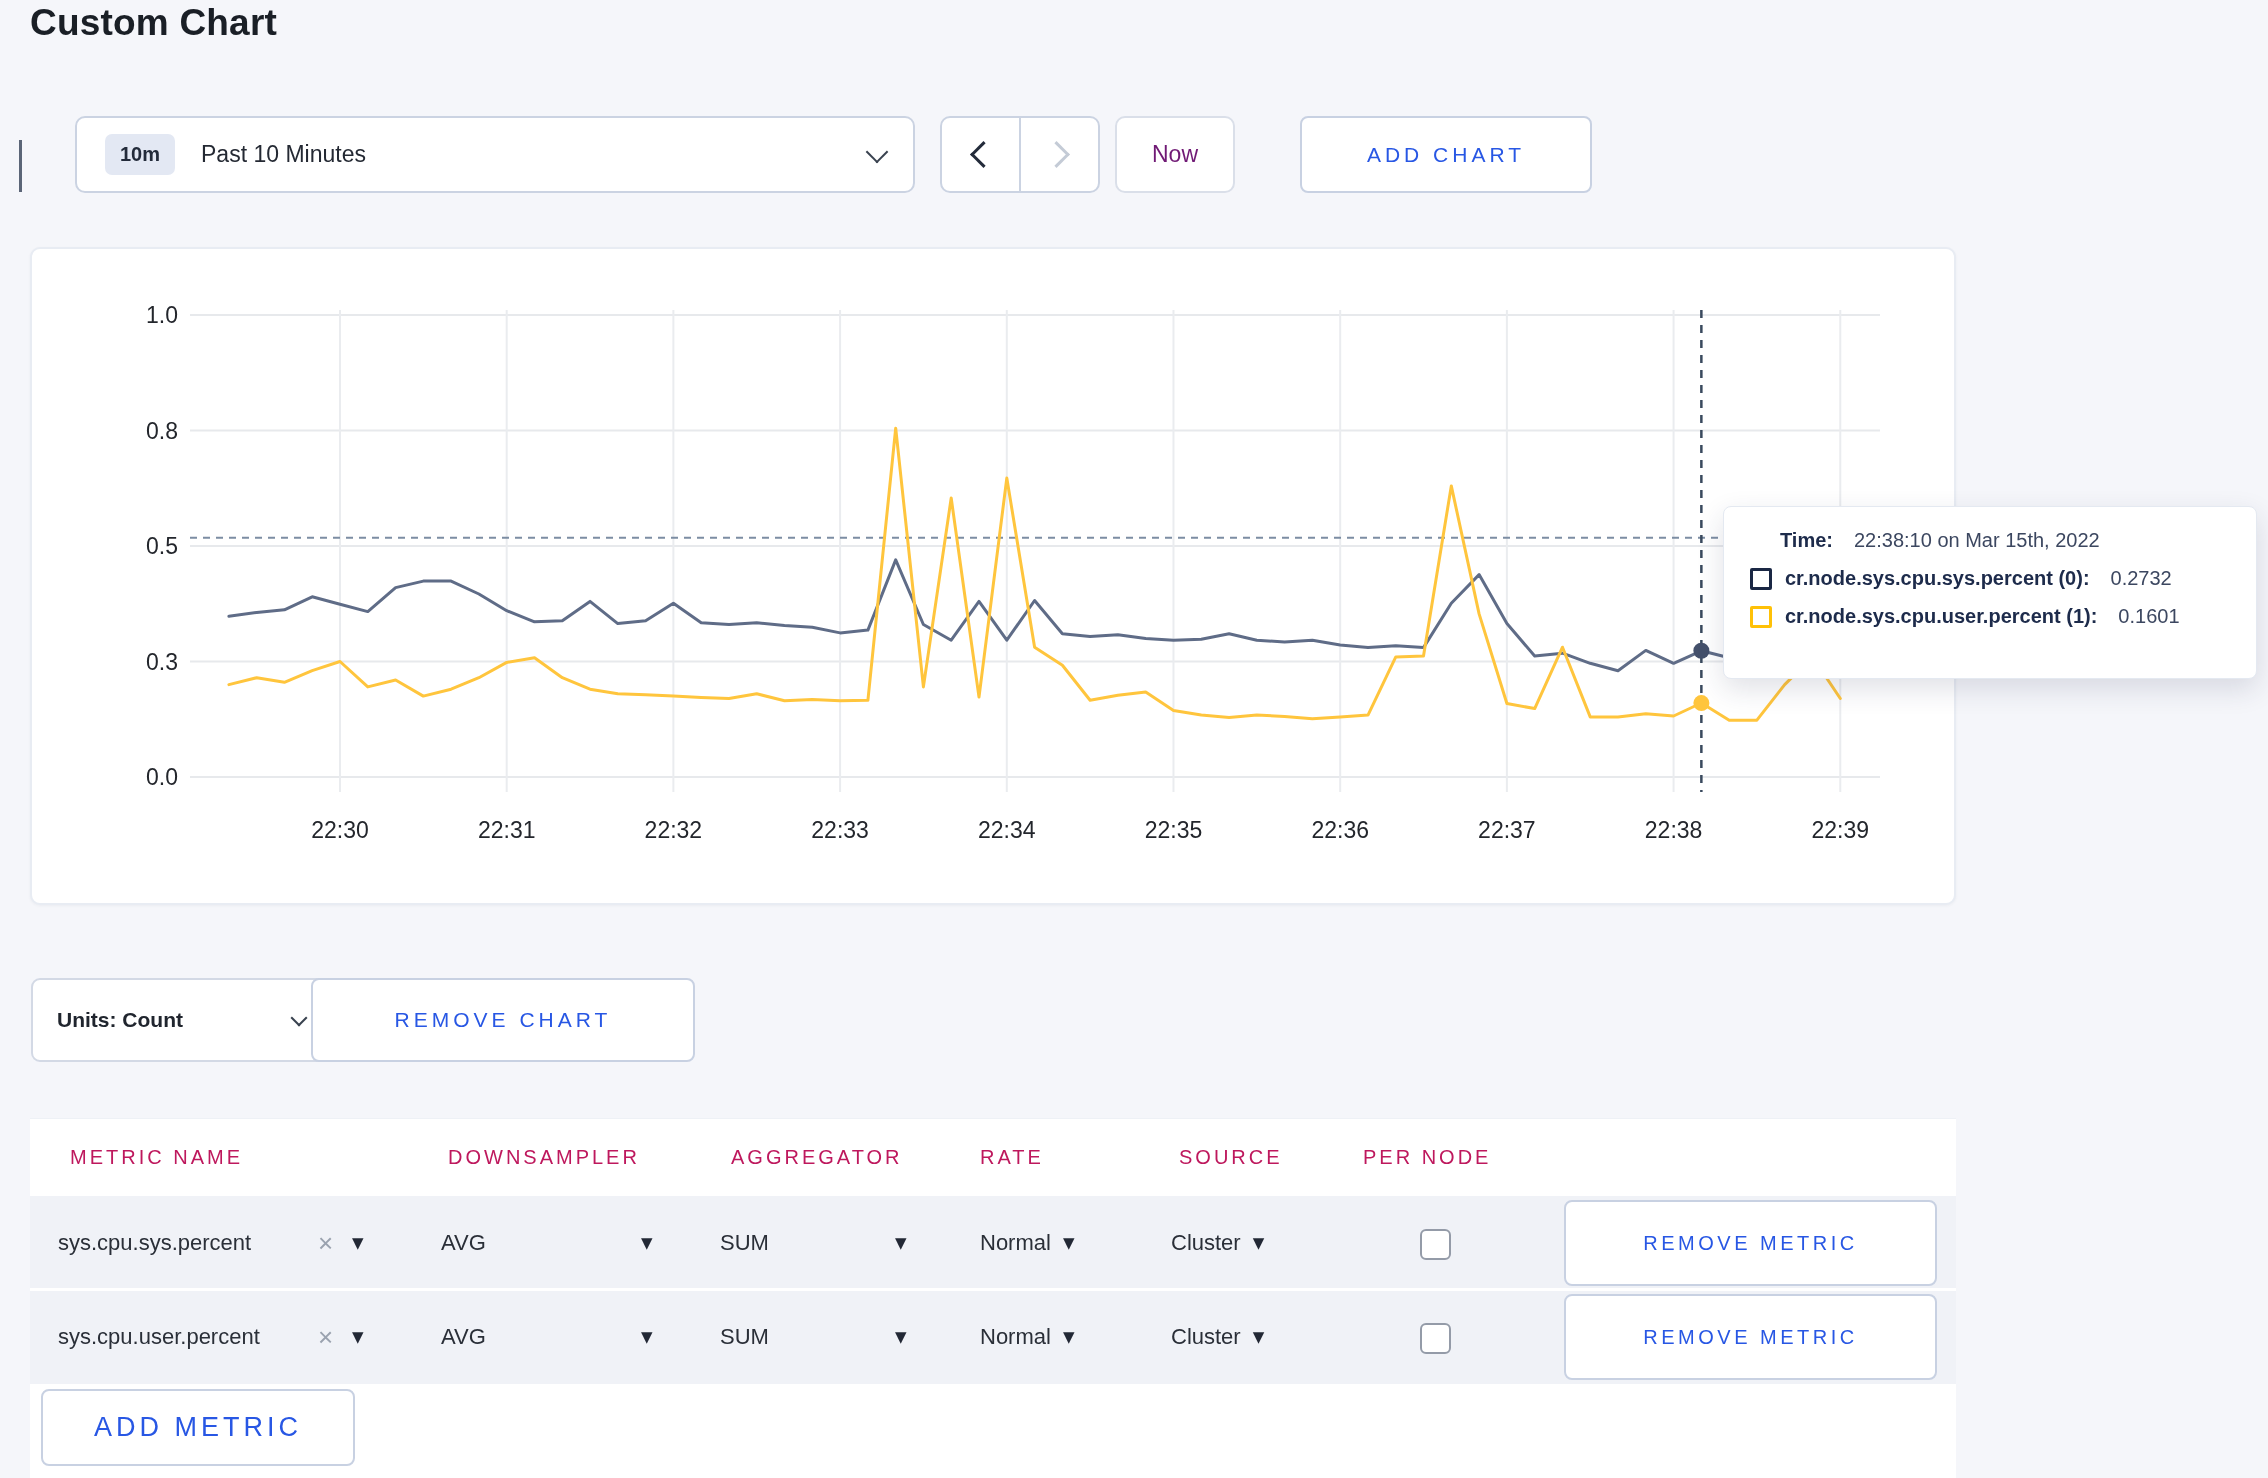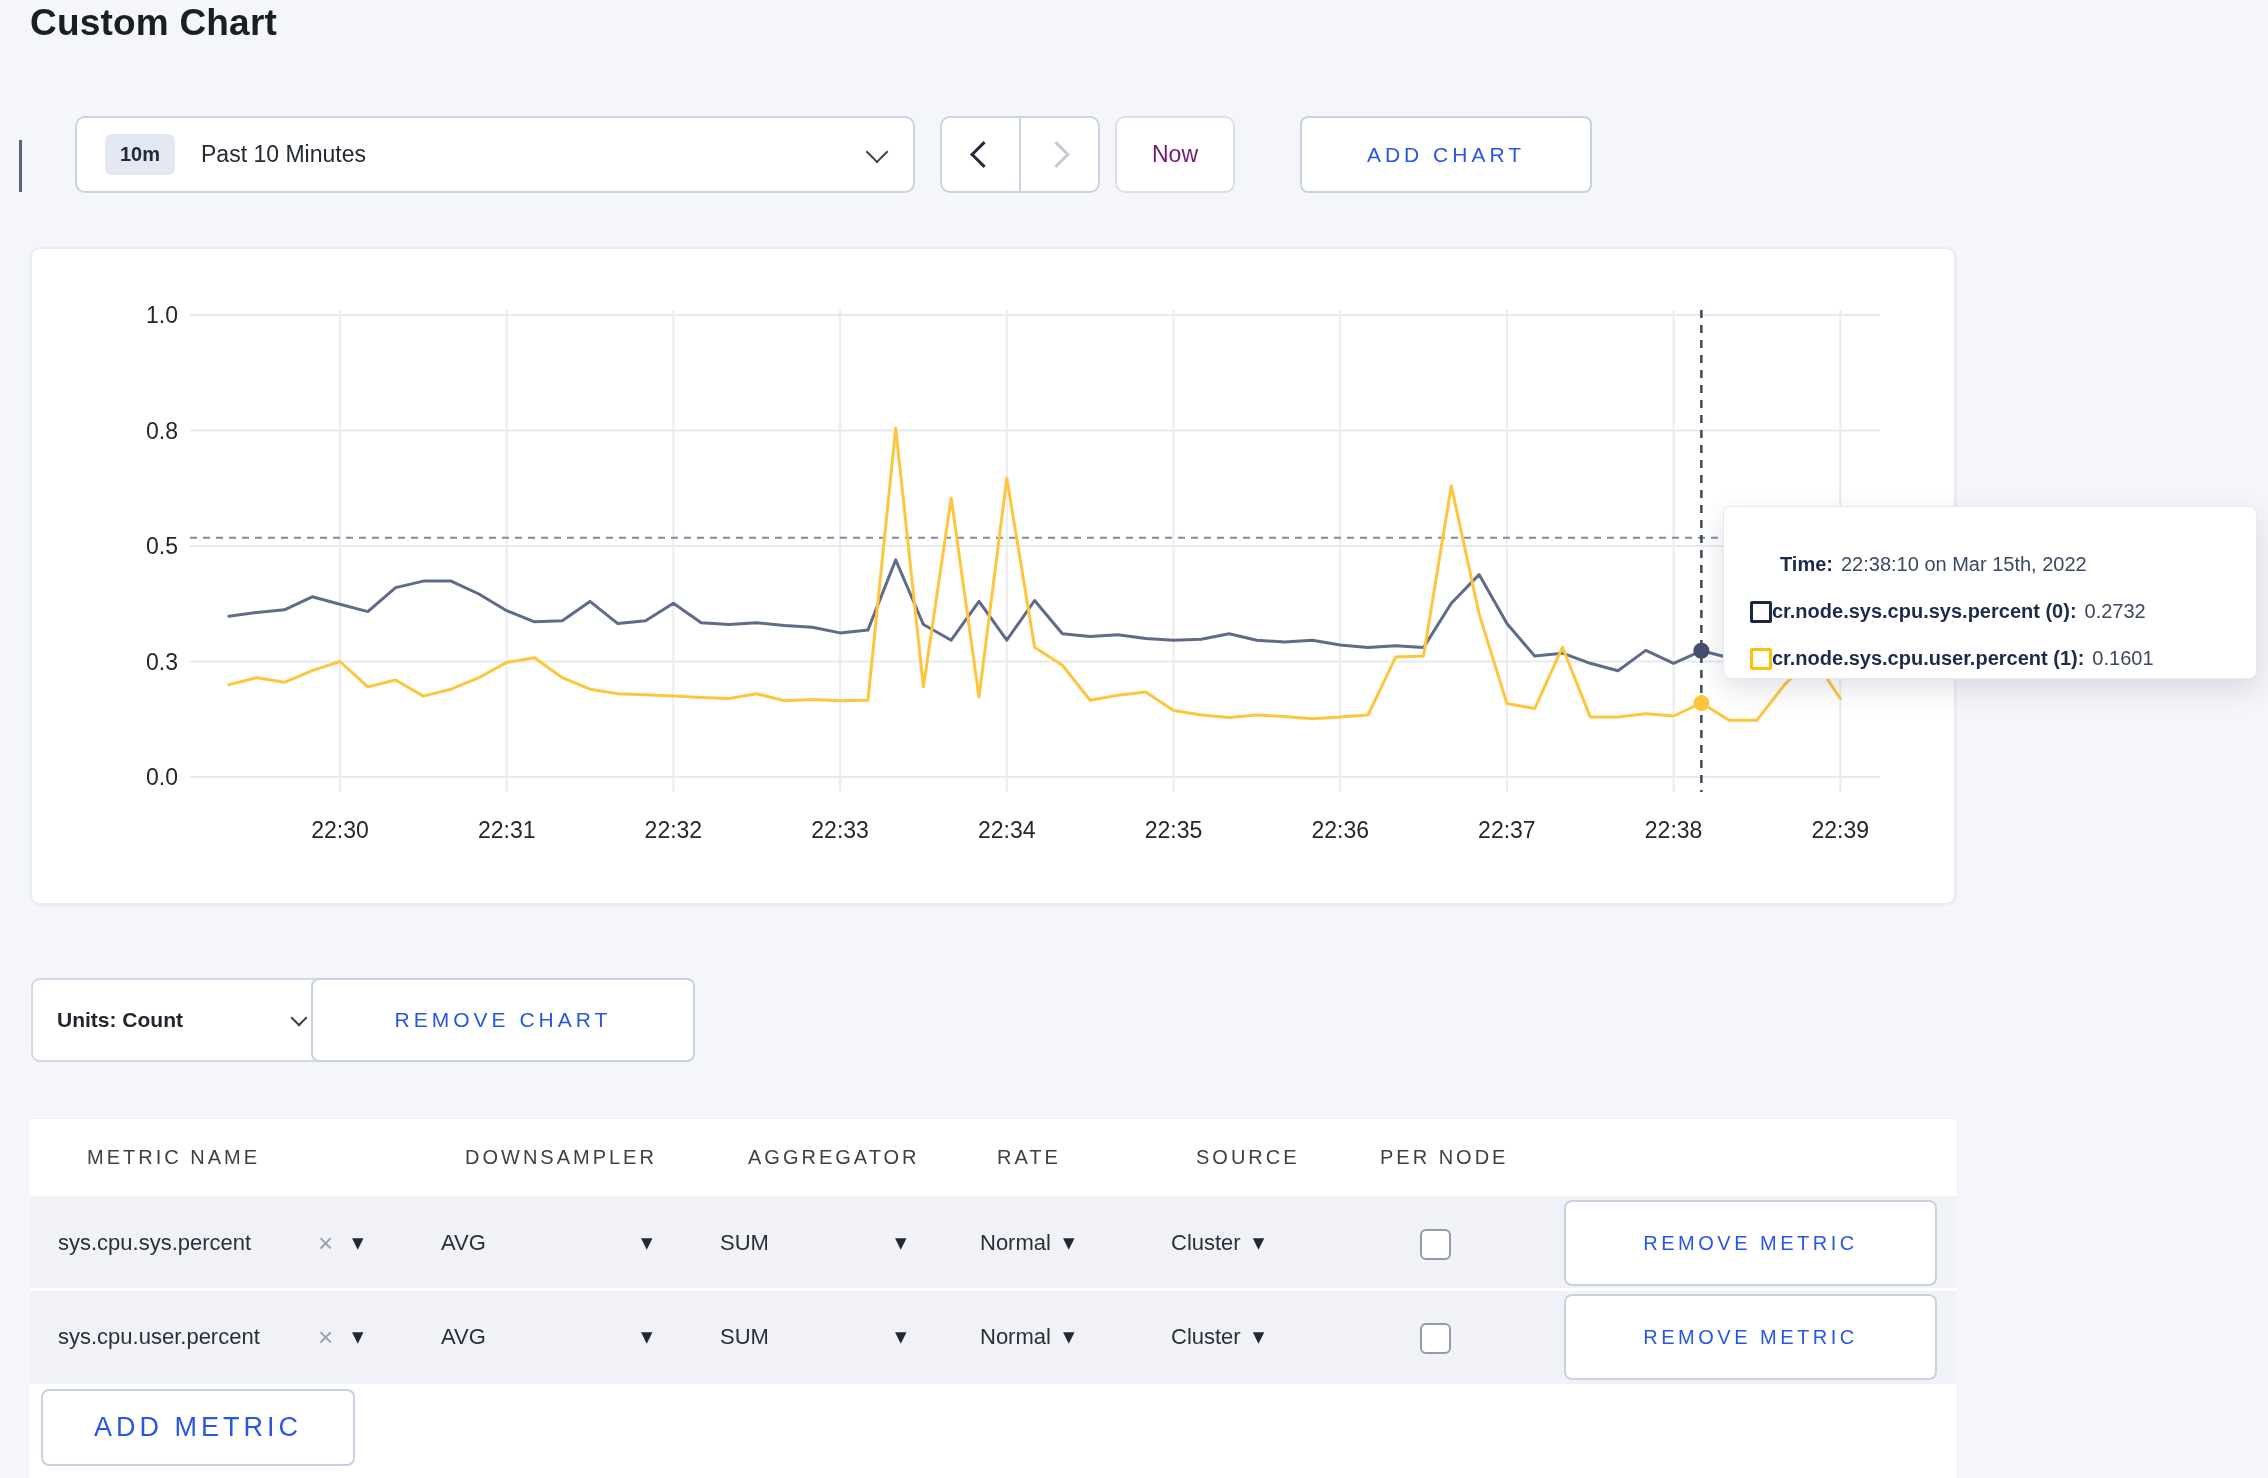--- a/index.html
+++ b/index.html
@@ -31,39 +31,39 @@
   .add-chart-btn{left:1300px;top:116px;width:292px;height:77px;}
 
   
   .chart-card{left:30px;top:247px;width:1926px;height:658px;background:#fff;border:2px solid #E8ECF3;border-radius:10px;
               box-shadow:0 1px 3px rgba(40,50,80,.05);box-sizing:border-box;}
   #chart-svg{position:absolute;left:0;top:0;z-index:4;pointer-events:none;}
 
   
   .tooltip{left:1723px;top:506px;width:534px;height:173px;background:#fff;border:1px solid #E4E9F1;border-radius:8px;
            box-shadow:0 10px 28px rgba(35,45,75,.14);z-index:10;box-sizing:border-box;padding:22px 20px 0 26px;font-size:20px;}
-  .tt-row{display:flex;align-items:center;margin-bottom:15px;margin-top:24px;}
+  .tt-row{display:flex;align-items:center;gap:13px;margin-bottom:15px;}
   .tt-time{margin-left:30px;}
   .tt-label{font-weight:700;color:#1D2B4B;}
   .tt-value{color:#3C4760;margin-left:8px;}
   .swatch{width:16px;height:16px;border:3px solid;border-radius:2px;box-sizing:content-box;background:#fff;}
 
   
   .units-btn{left:31px;top:978px;width:300px;height:84px;border-color:#D3D9E5;border-radius:9px;padding:0 24px;cursor:pointer;}
   .units-label{font-size:21px;font-weight:700;color:#20252E;}
   .chev.small{width:10px;height:10px;border-width:2.5px;margin-left:auto;margin-bottom:4px;}
   .remove-chart-btn{left:311px;top:978px;width:384px;height:84px;}
 
   
   .table-card{left:30px;top:1118px;width:1926px;height:360px;background:#fff;border-top:1px solid #EEF1F6;}
   .rows-band{left:30px;top:1196px;width:1926px;height:188px;background:#F0F2F7;}
   .row-sep{left:30px;top:1288px;width:1926px;height:3px;background:#fff;}
   .hrow{left:0;top:1118px;width:2268px;height:78px;}
   .hcell{position:absolute;top:0;height:78px;display:flex;align-items:center;
-         font-size:20px;letter-spacing:3px;color:#404040;font-weight:500;margin-left:17px;}
+         font-size:20px;letter-spacing:3px;color:#be185d;font-weight:500;}
   .mrow{left:0;width:2268px;height:94px;padding-left:10px;}
   .cell{position:absolute;top:0;height:94px;display:flex;align-items:center;font-size:22px;color:#2A2F38;}
   .clear-x{color:#9AA2AF;font-size:26px;cursor:pointer;}
   .caret{font-family:"DejaVu Sans",sans-serif;font-size:15px;color:#222835;cursor:pointer;}
   .checkbox{position:absolute;width:27px;height:27px;top:33px;background:#fff;border:2px solid #949BA8;border-radius:6px;cursor:pointer;}
   .remove-metric-btn{position:absolute;left:1564px;top:4px;width:373px;height:86px;font-size:20px;letter-spacing:3.5px;}
   .add-metric-btn{left:41px;top:1389px;width:314px;height:77px;font-size:27px;}
 </style>
 </head>
 <body>

